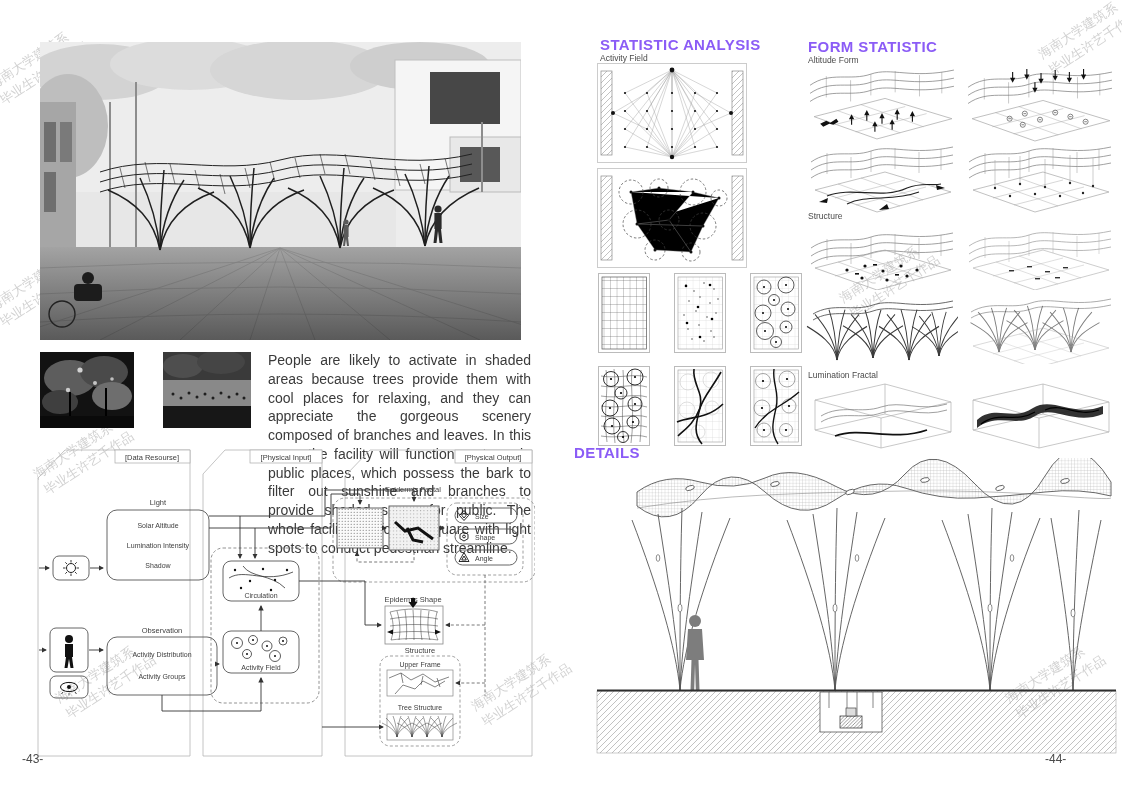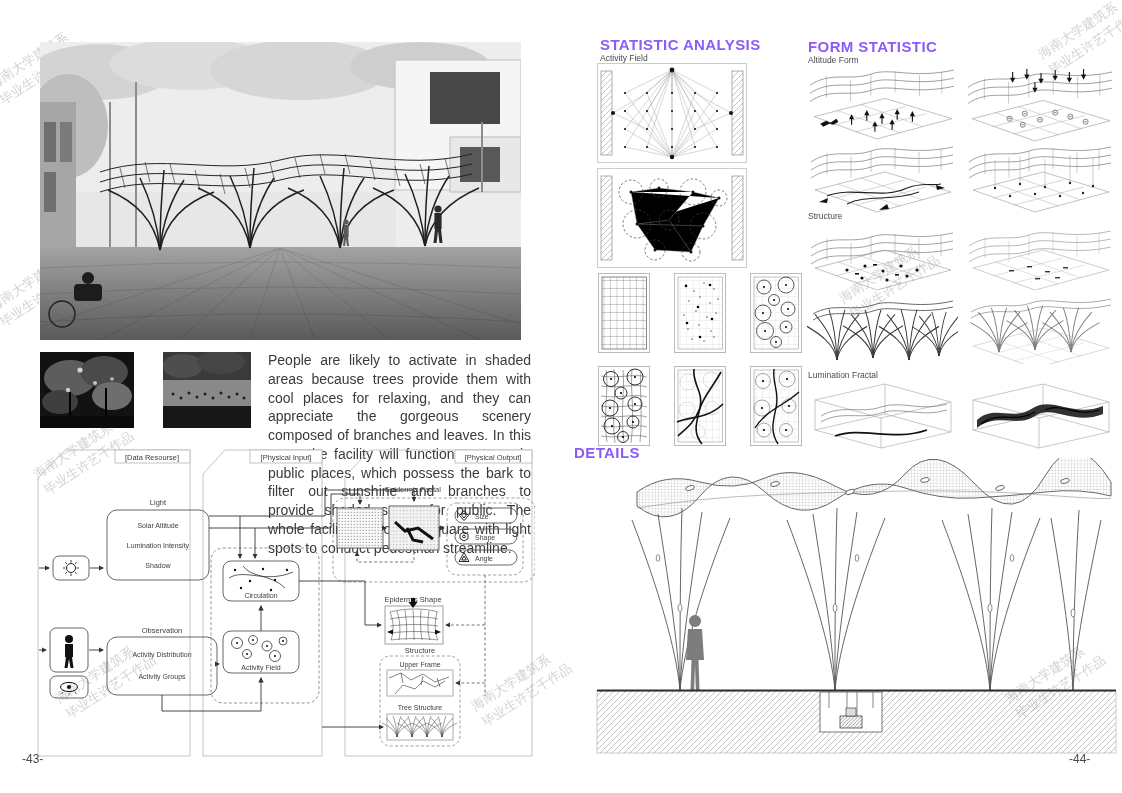--- a/index.html
+++ b/index.html
@@ -800,15 +800,15 @@
 
   <rect x="2" y="233" width="519" height="62" fill="url(#patHatch)" stroke="#999" stroke-width="0.5"></rect>
   <line x1="2" y1="232.5" x2="521" y2="232.5" stroke="#2e2e2e" stroke-width="2.2"></line>
 
   <rect x="225" y="234" width="62" height="40" fill="#fff" stroke="#555" stroke-width="0.8"></rect>
   <path d="M234,234 V250 M252,234 V258 M262,234 V258 M278,234 V250" stroke="#555" stroke-width="0.7"></path>
   <rect x="245" y="258" width="22" height="12" fill="url(#patHatchD)" stroke="#444" stroke-width="0.8"></rect>
   <rect x="251" y="250" width="10" height="8" fill="#ddd" stroke="#444" stroke-width="0.7"></rect>
 </svg>
 
-<div class="abs pgnum" style="left:1069px;top:752px">-44-</div>
+<div class="abs pgnum" style="left:1045px;top:752px">-44-</div>
 
 </div>
 
 </body></html>

